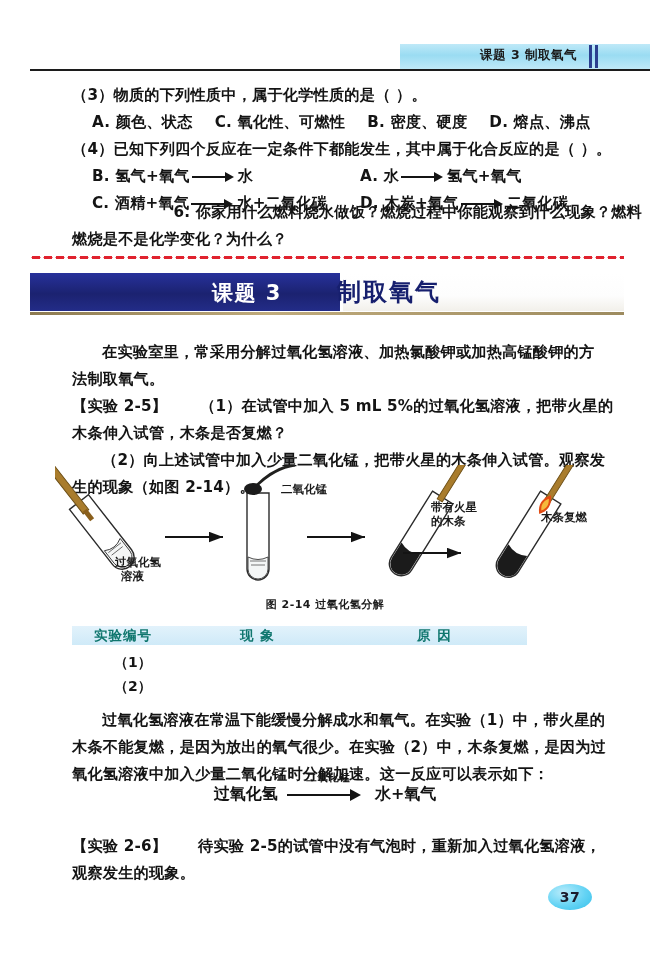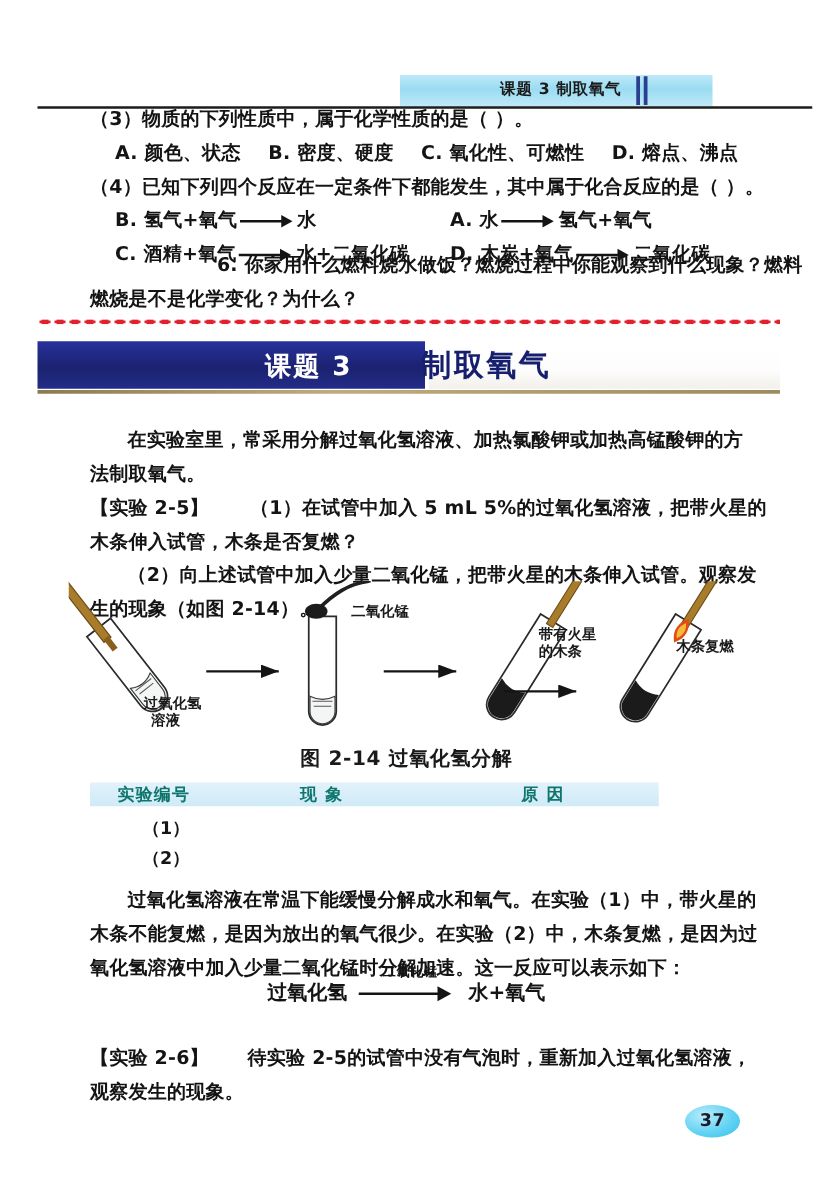--- a/index.html
+++ b/index.html
@@ -14,23 +14,22 @@
     font-family: "DejaVu Sans", "Liberation Sans", sans-serif;
     color: #111111;
     overflow: hidden;
   }
 
   
   .page-header {
     position: absolute;
     top: 44px;
     left: 0;
-    width: 570px;
+    width: 650px;
     height: 30px;
-    margin-top: 16px;
   }
   .header-rule {
     position: absolute;
     left: 30px;
     top: 25px;
     width: 620px;
     height: 2px;
     background: #1c1c1c;
   }
   .header-band {
@@ -179,21 +178,21 @@
     top: 465px;
     width: 560px;
     height: 125px;
   }
   .fig-caption {
     position: absolute;
     left: 0;
     top: 597px;
     width: 650px;
     text-align: center;
-    font-size: 16px;
+    font-size: 11px;
     font-weight: bold;
     color: #1a1a1a;
     letter-spacing: 0.5px;
   }
 
   
   .exp-table {
     position: absolute;
     left: 72px;
     top: 626px;
@@ -310,22 +309,22 @@
       <i></i>
   </div>
   <div class="header-rule"></div>
 </div>
 
 <div class="body-text q-block" style="top:82px;">（3）物质的下列性质中，属于化学性质的是（    ）。</div>
 
 <div class="body-text q-block" style="top:109px; left:92px;">
   <div class="opt-row">
     <span class="opt">A. 颜色、状态</span>
+    <span class="opt">C. 氧化性、可燃性</span>
     <span class="opt">B. 密度、硬度</span>
-    <span class="opt">C. 氧化性、可燃性</span>
     <span class="opt">D. 熔点、沸点</span>
   </div>
 </div>
 
 <div class="body-text q-block" style="top:136px;">（4）已知下列四个反应在一定条件下都能发生，其中属于化合反应的是（    ）。</div>
 
 <div class="body-text q-block" style="top:163px; left:92px;">
   <div class="two-col">
     <span><span>B. 氢气+氧气</span><span class="rxn-arrow"></span><span>水</span></span>
     <span><span>A. 水</span><span class="rxn-arrow"></span><span>氢气+氧气</span></span>

